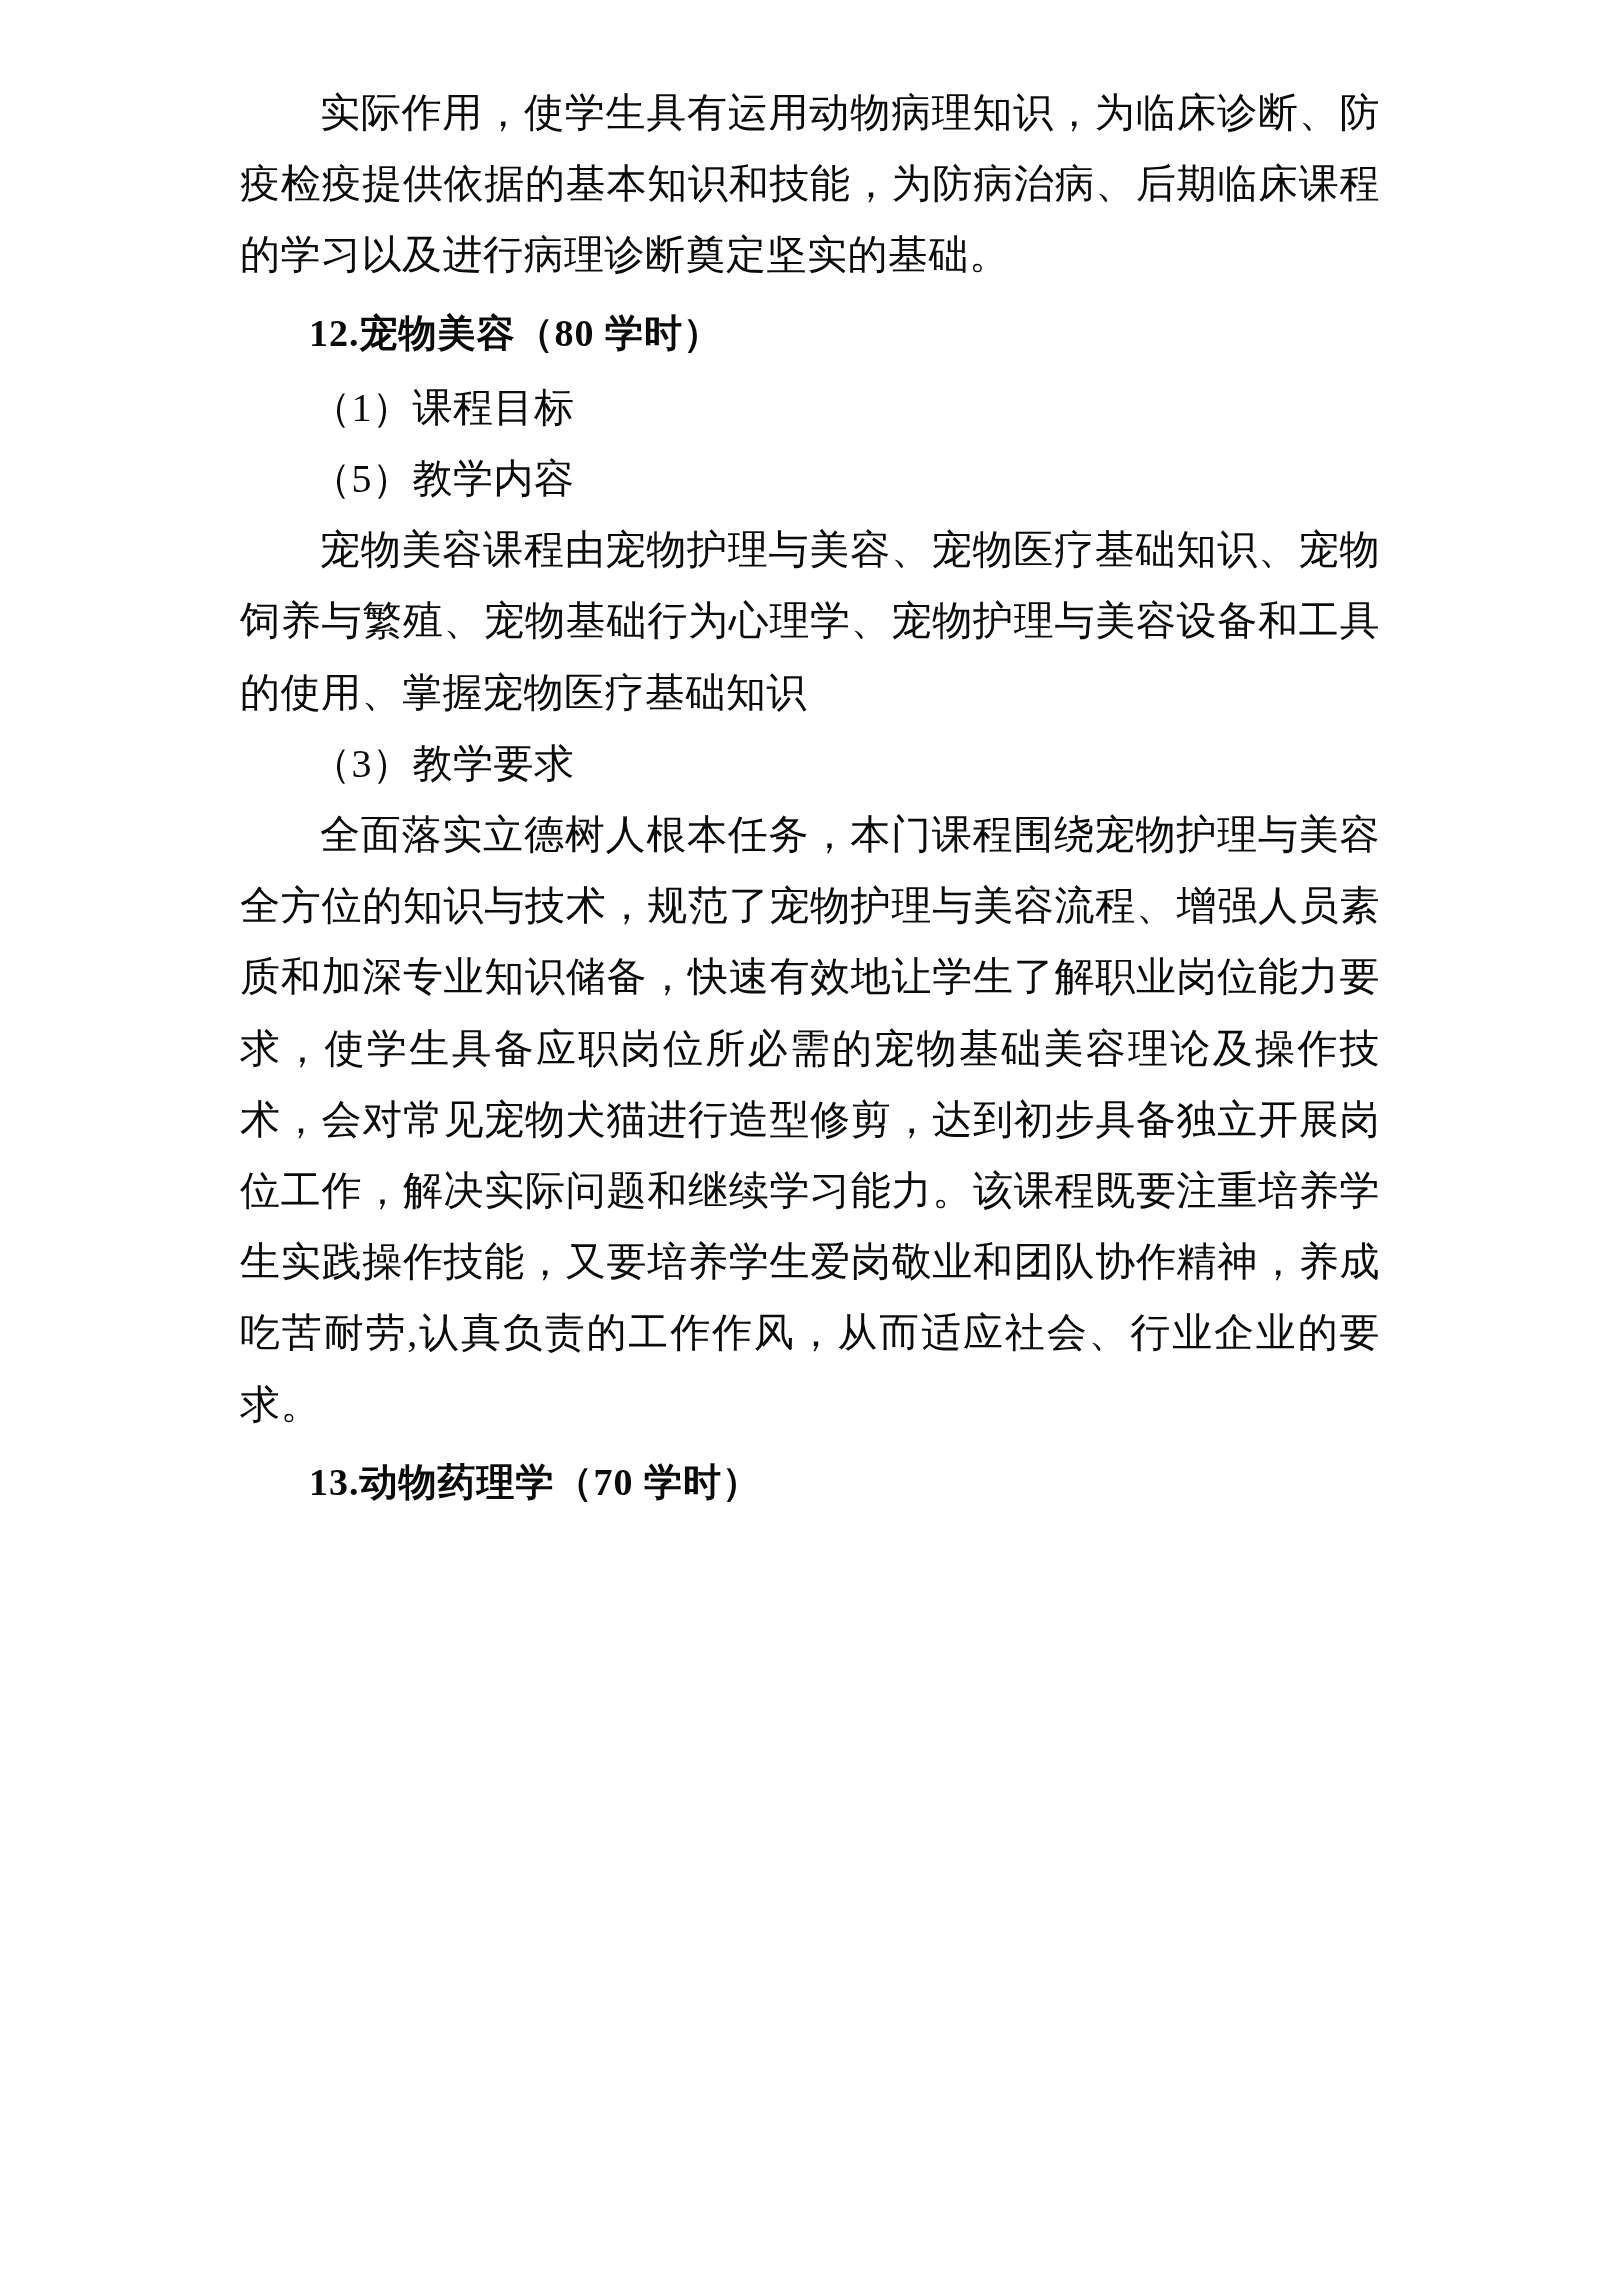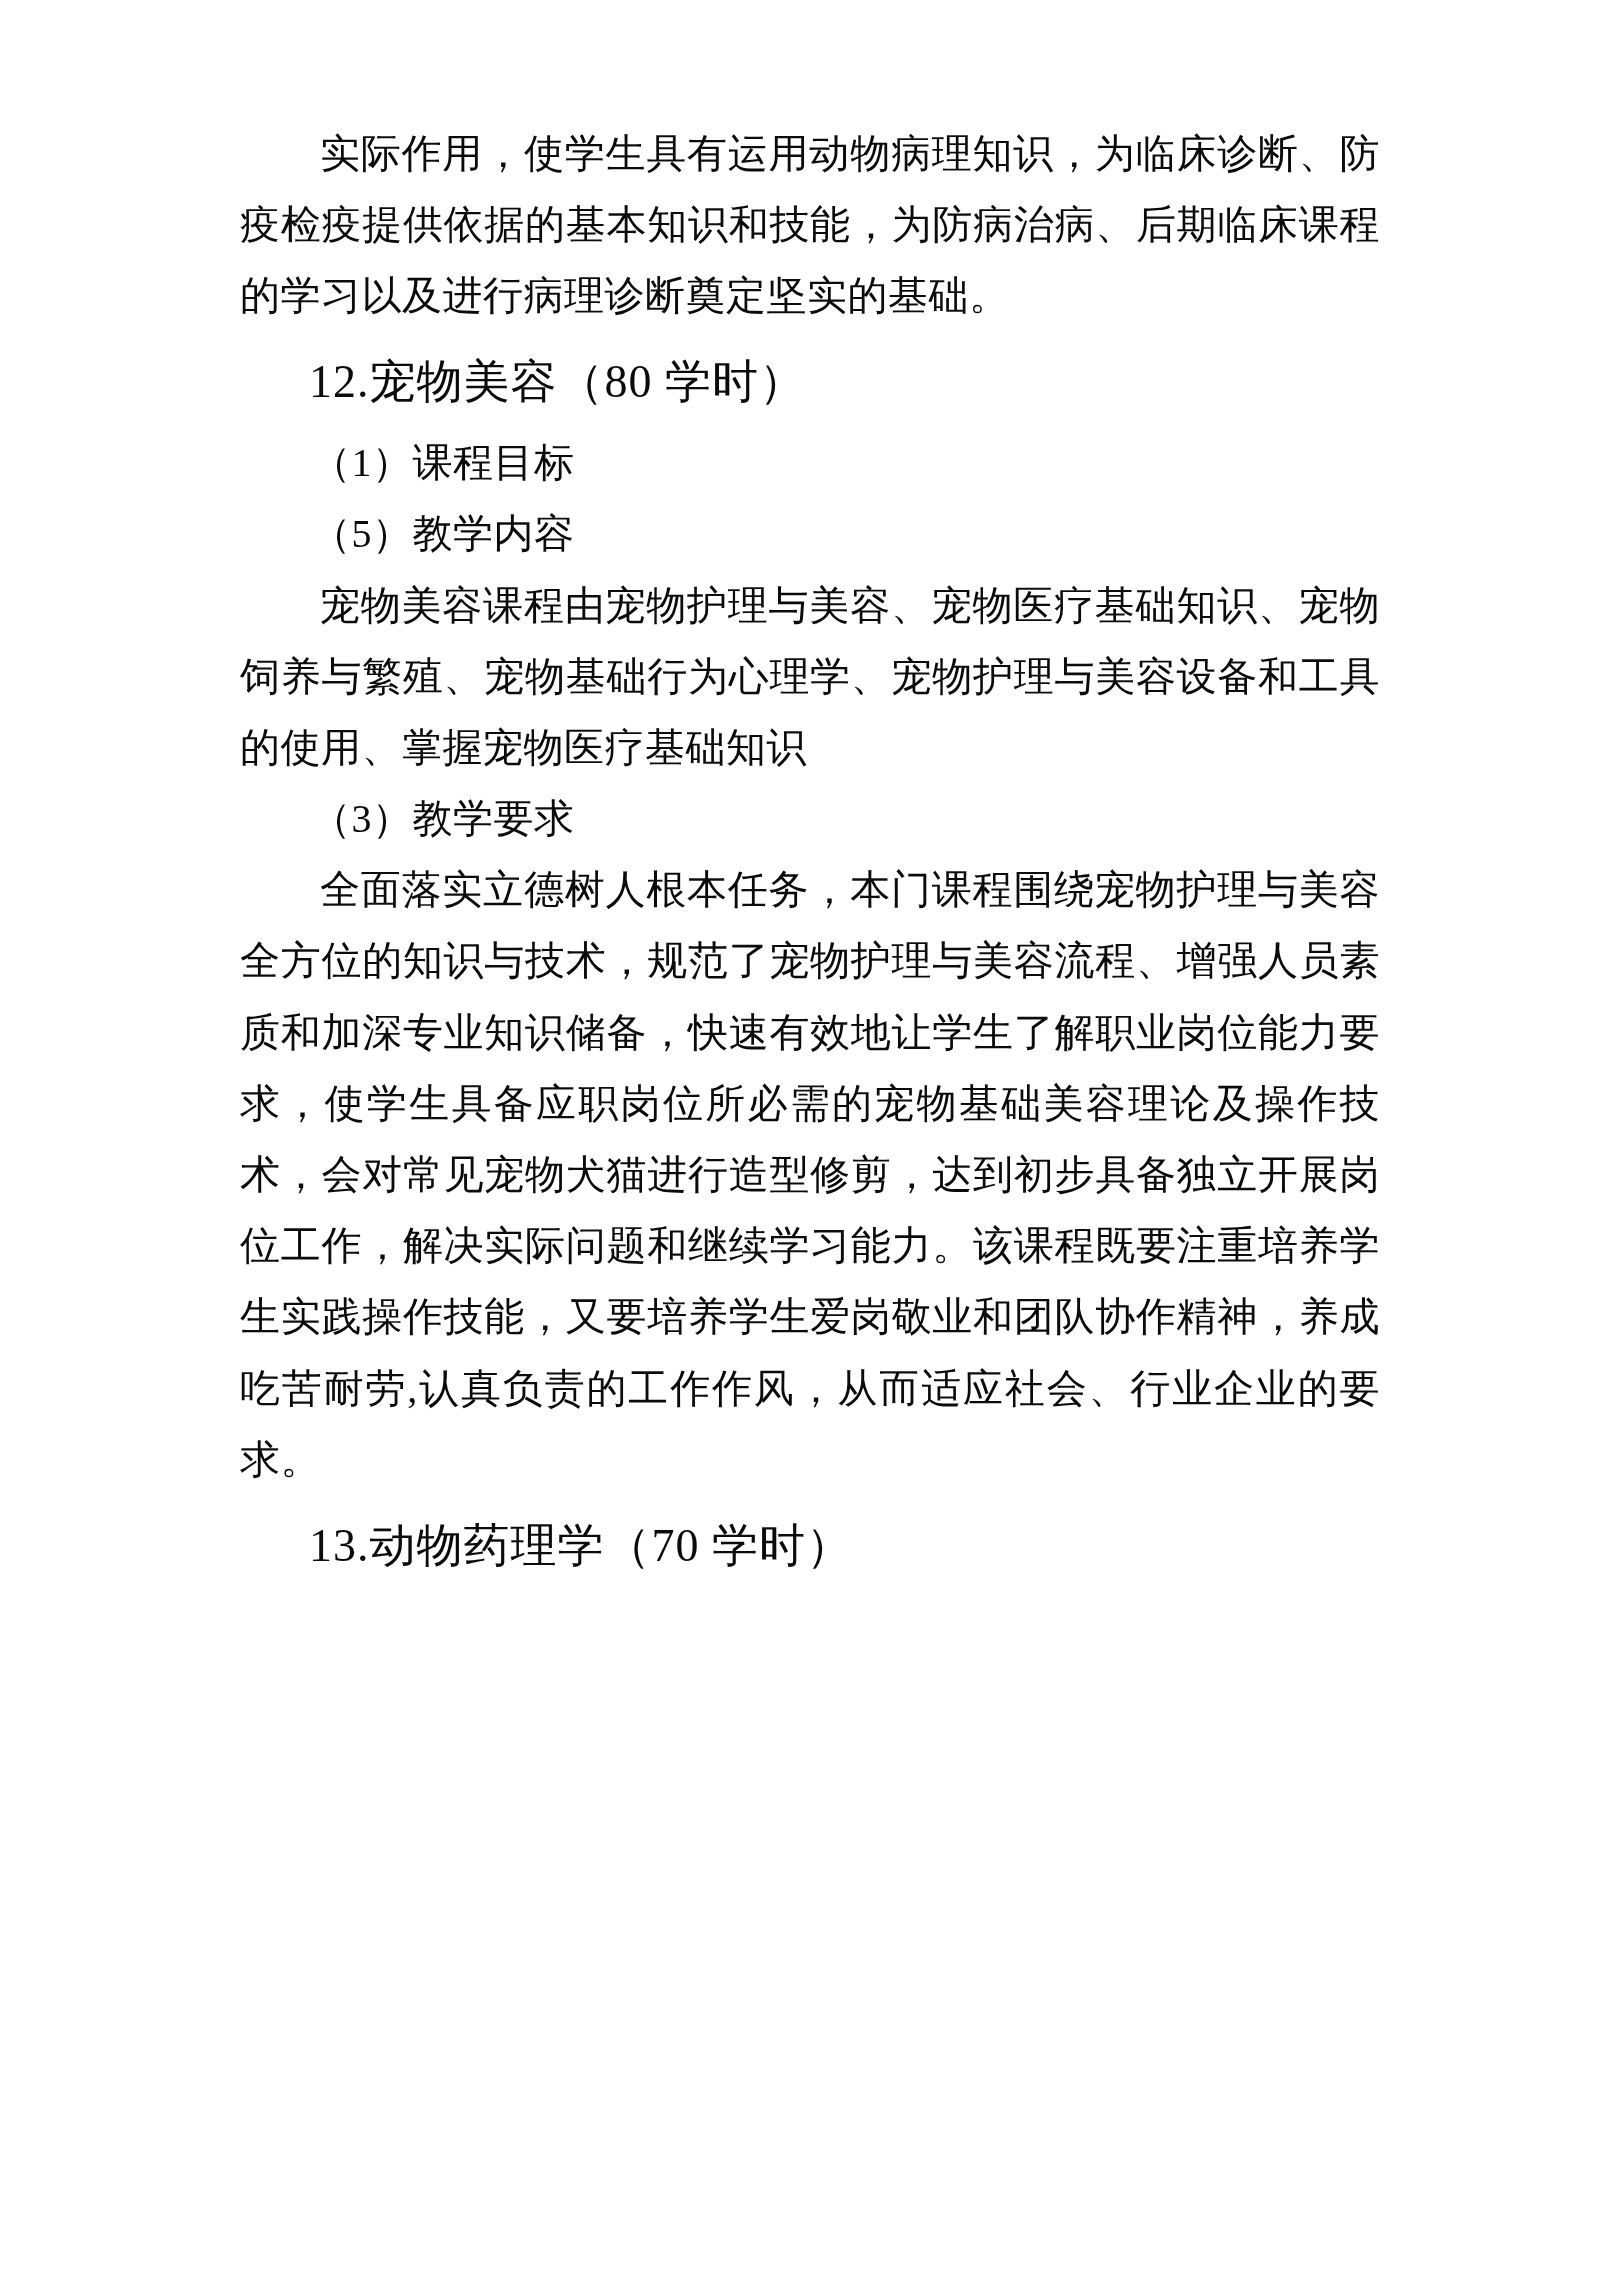--- a/index.html
+++ b/index.html
@@ -6,43 +6,43 @@
     margin: 0;
     padding: 0;
     background: #ffffff;
   }
   .page {
     width: 1620px;
     height: 2292px;
     background: #ffffff;
     position: relative;
     box-sizing: border-box;
-    padding: 118px 240px 118px 240px;
+    padding: 77px 240px 118px 240px;
     font-family: "Liberation Serif", "DejaVu Serif", serif;
     color: #0b0b0b;
   }
   .doc-body {
     font-size: 40px;
     line-height: 1.78;
     text-align: justify;
     letter-spacing: 0.5px;
   }
   p {
     margin: 0;
     padding: 0;
   }
   .para {
     text-indent: 0;
   }
   .para-indent2 {
     text-indent: 80px;
   }
   .heading {
-    font-weight: normal;
-    font-size: 46px;
+    font-weight: bold;
+    font-size: 38px;
     text-indent: 69px;
     margin-top: 9.8px;
     margin-bottom: 3.9px;
     letter-spacing: 1px;
   }
   .sub {
     text-indent: 71px;
   }
 </style>
 </head>

